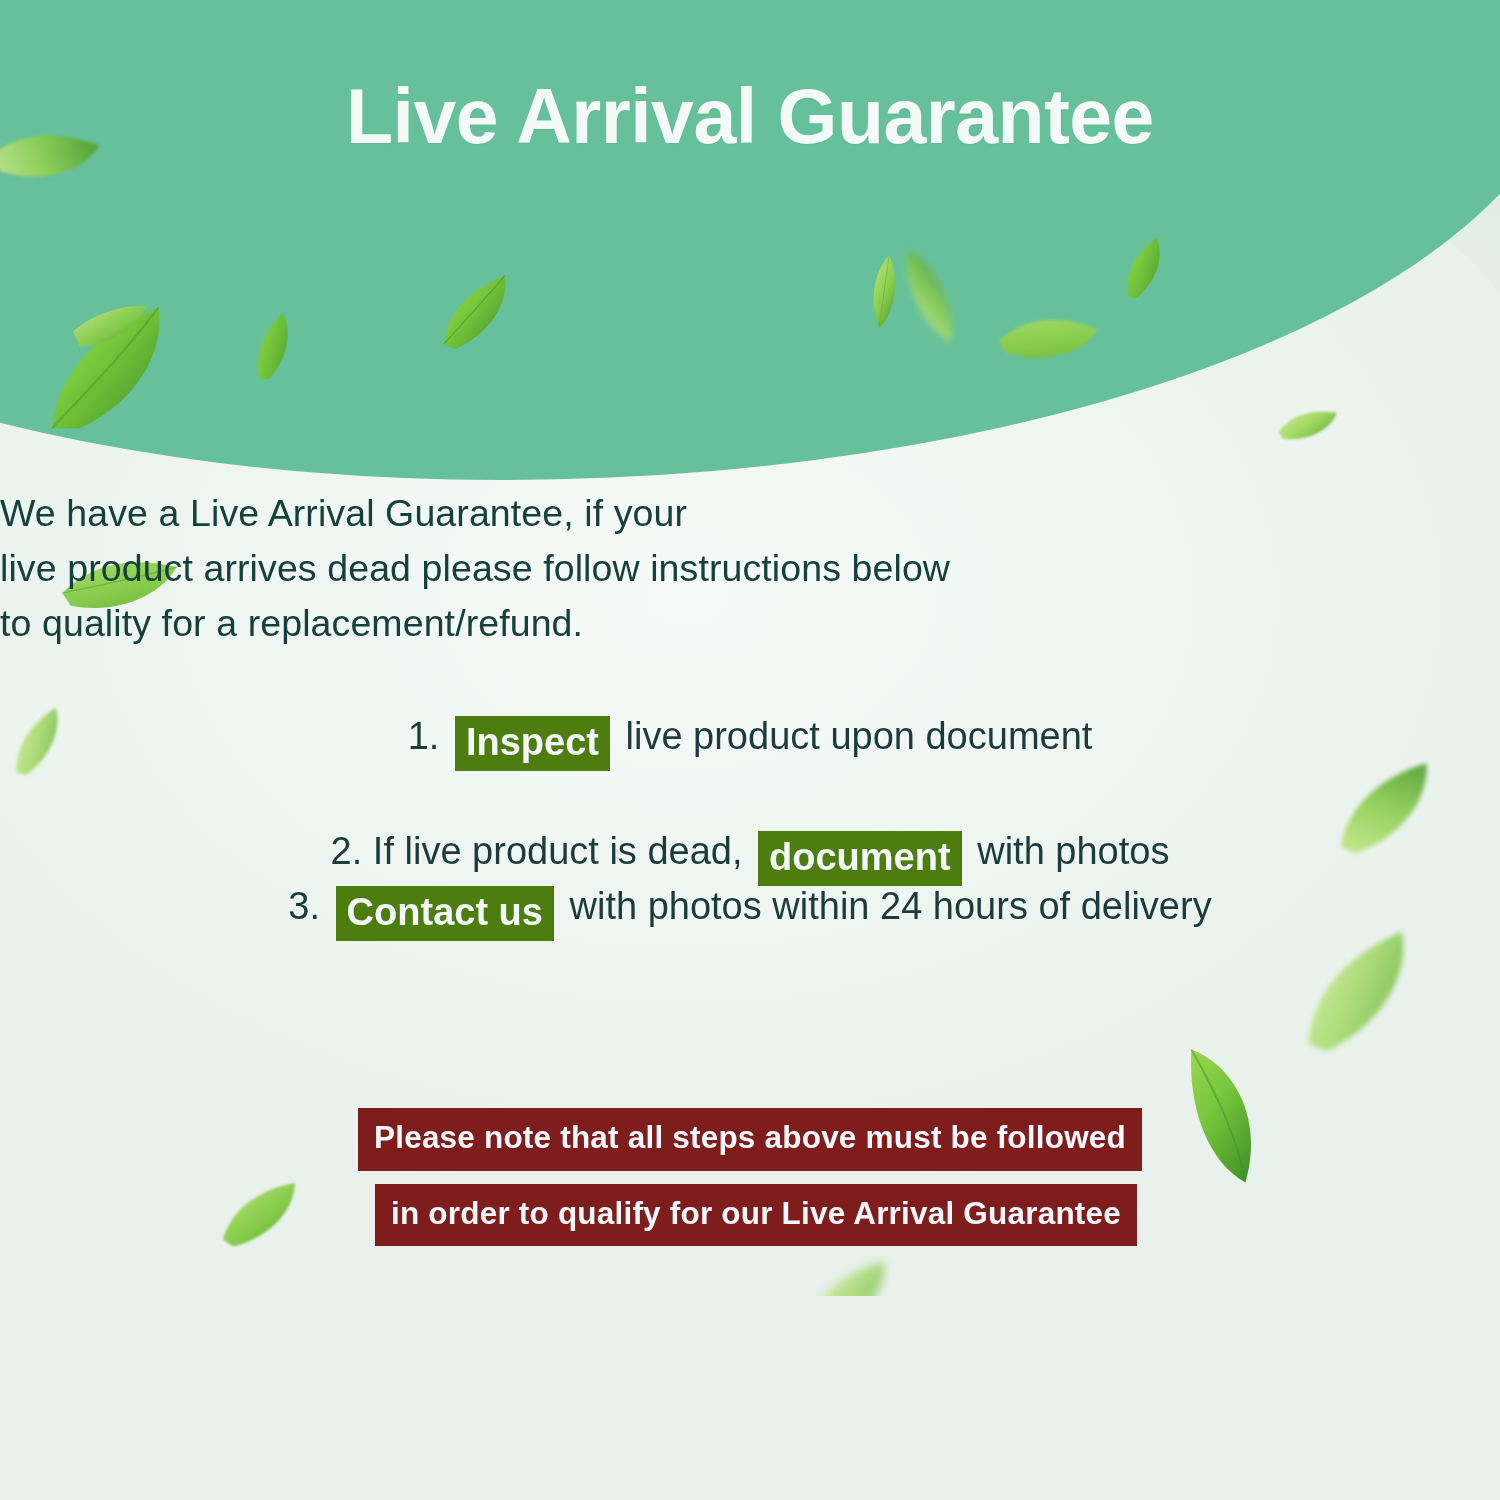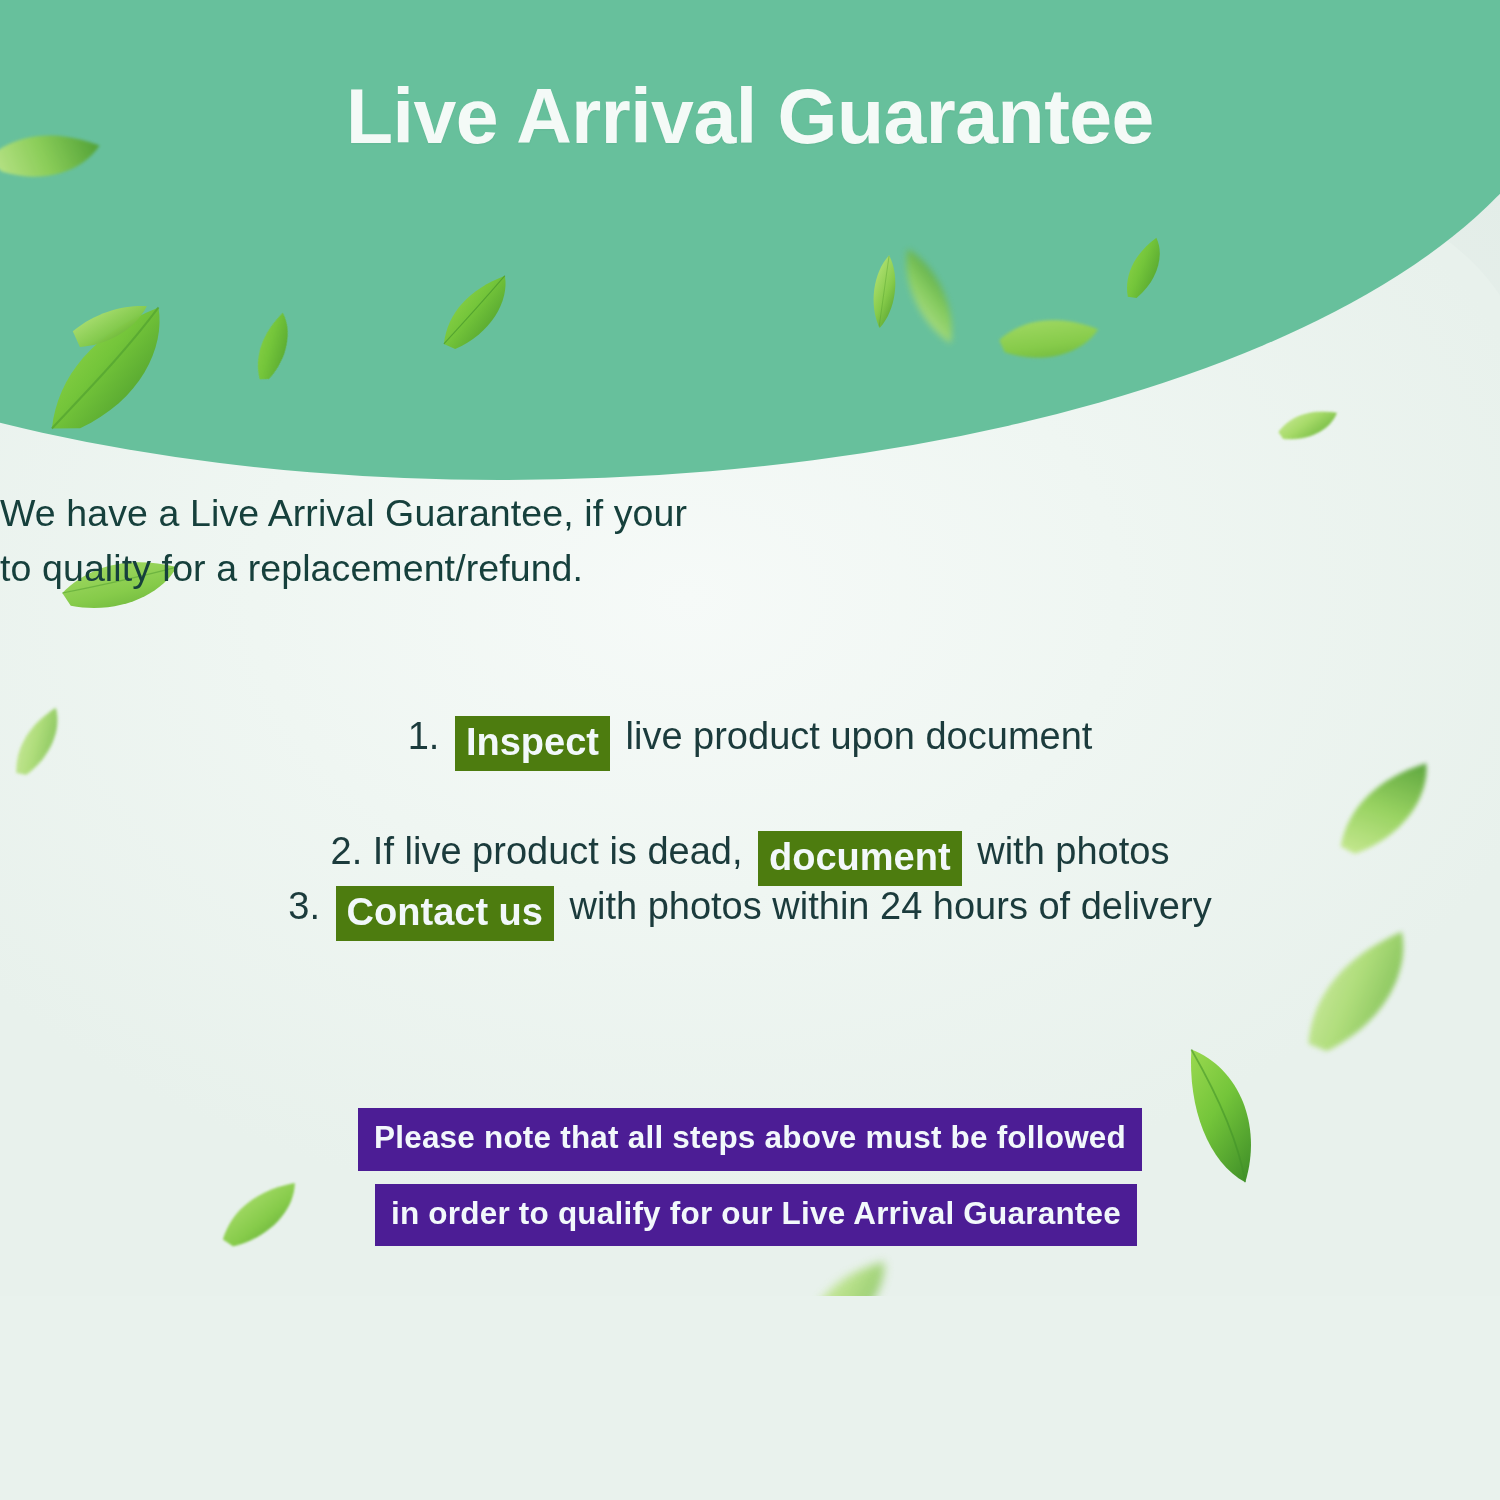--- a/index.html
+++ b/index.html
@@ -133,21 +133,21 @@
 
   .note {
     position: absolute;
     left: 0; right: 0;
     top: 1108px;
     text-align: center;
   }
 
   .note-line {
     display: inline-block;
-    background: #4c1d95;
+    background: #7f1d1d;
     color: #f2f8fb;
     font-size: 31.5px;
     font-weight: bold;
     line-height: 1;
     padding: 14px 16px 17px 16px;
     white-space: nowrap;
     letter-spacing: 0.2px;
   }
   .note-row { display: block; }
   .note-row + .note-row { margin-top: 13px; padding-left: 12px; }
@@ -344,20 +344,21 @@
     </div>
 
   </div>
 
   <div class="header-title">Live Arrival Guarantee</div>
 
   <div class="content">
 
     <div class="intro">
       <span class="ln">We have a Live Arrival Guarantee, if your</span>
+      <span class="ln">live product arrives dead please follow instructions below</span>
       <span class="ln">to quality for a replacement/refund.</span>
     </div>
 
     <div class="steps">
 
       <div class="step s1">
         <span>1.</span>
         <span class="hl">Inspect</span>
         <span>live product upon document</span>
       </div>

